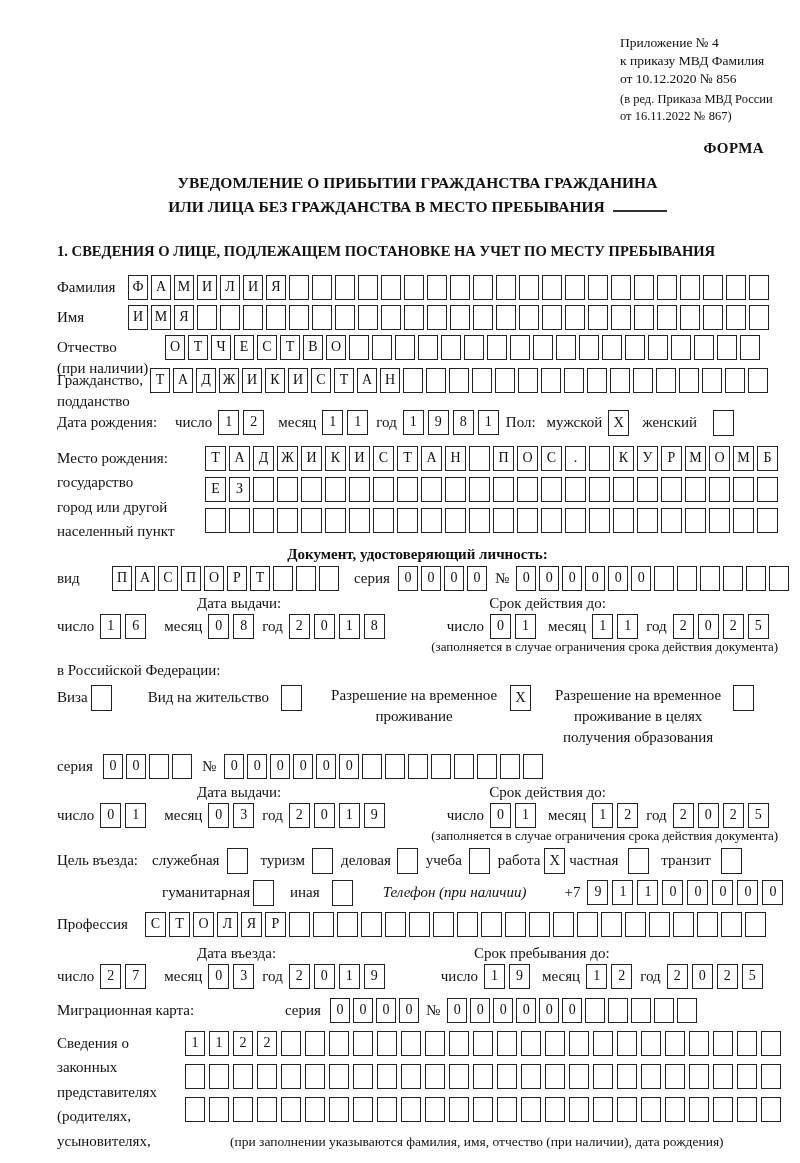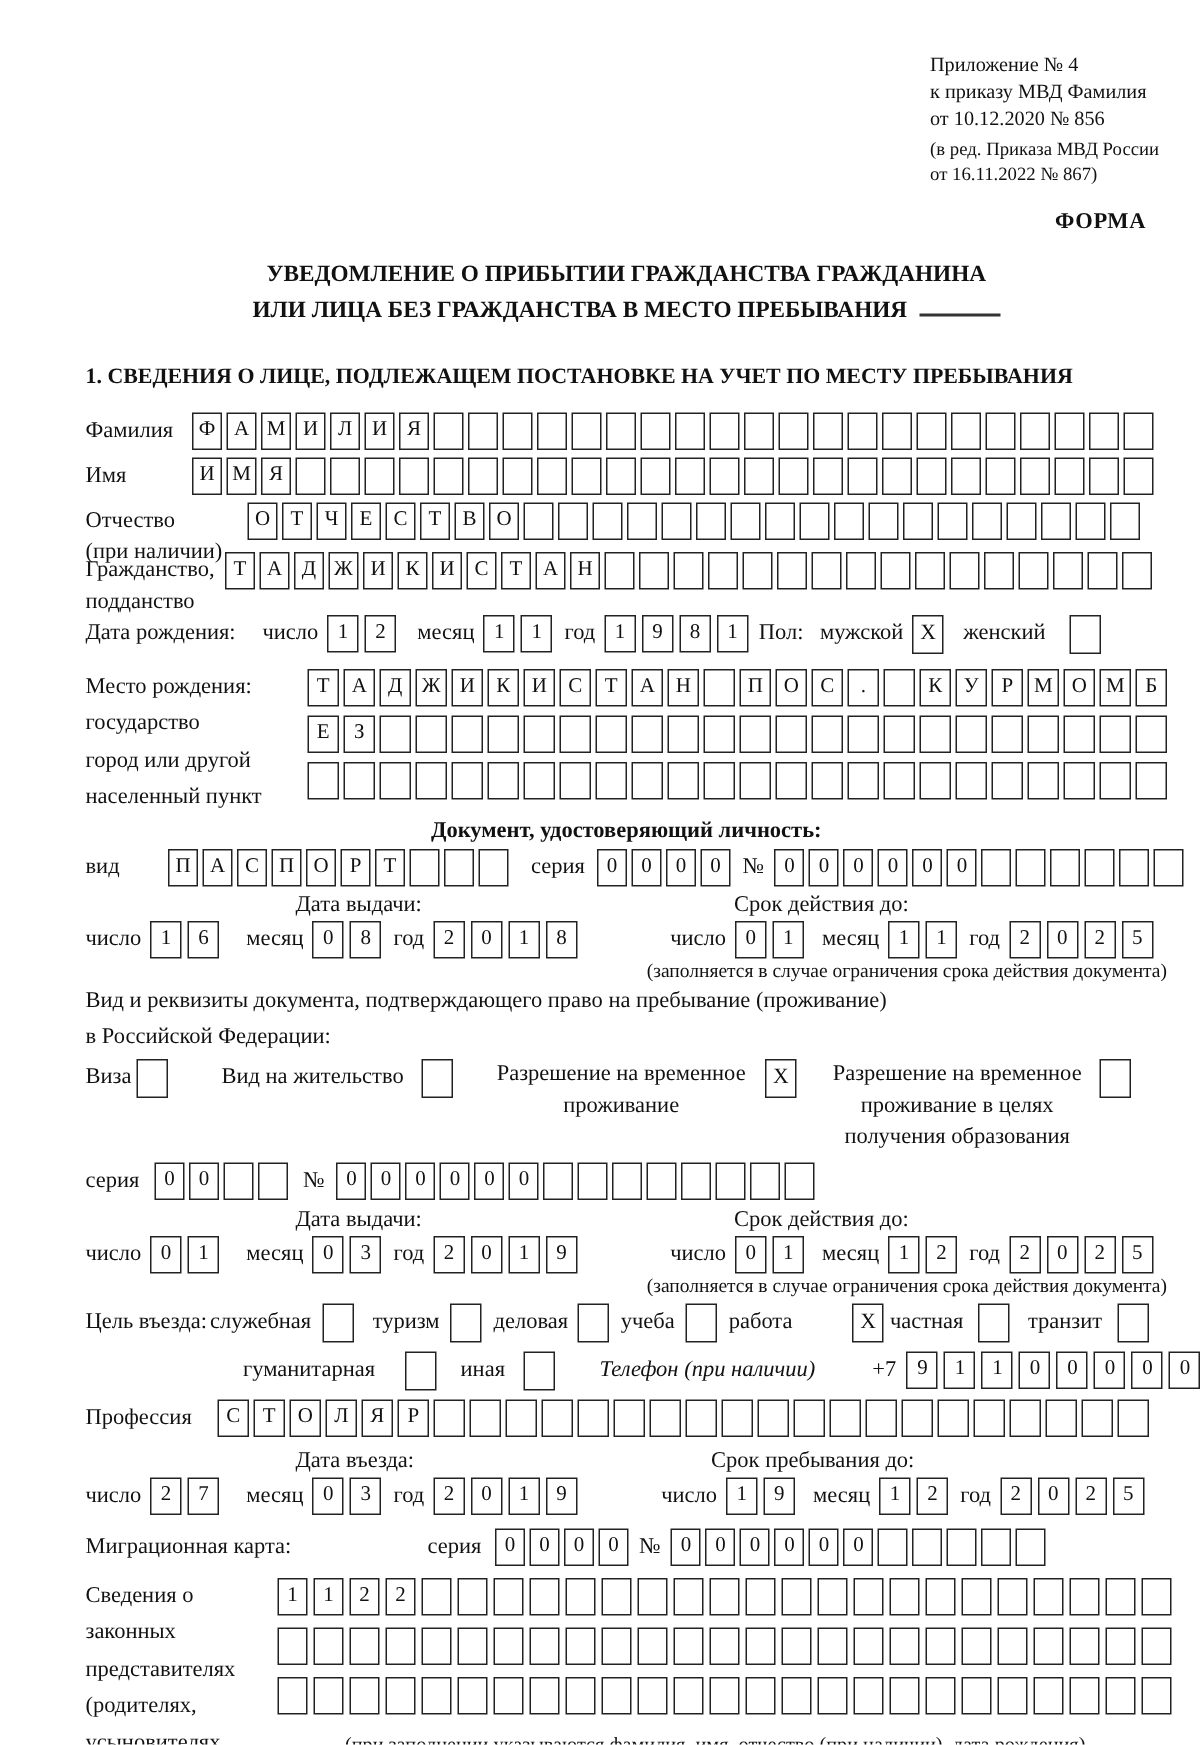--- a/index.html
+++ b/index.html
@@ -425,21 +425,20 @@
           <span class="box">2</span>
           <span class="box">0</span>
           <span class="box">2</span>
           <span class="box">5</span>
         </span>
     </span>
   </div>
 
   <div class="note">(заполняется в случае ограничения срока действия документа)</div>
 
-  <div style="margin-top:4px;">Вид и реквизиты документа, подтверждающего право на пребывание (проживание)</div>
   <div style="margin-top:7px;">в Российской Федерации:</div>
 
   <div class="frow" style="margin-top:6px;">
     <span class="grp">
       <span class="lbl" style="margin-right:3px;">Виза</span>
       <span class="cbox"></span>
     </span>
     <span class="grp" style="margin-left:36px;">
       <span class="lbl" style="margin-right:12px;">Вид на жительство</span>
       <span class="cbox"></span>
@@ -532,53 +531,53 @@
           <span class="box">2</span>
           <span class="box">5</span>
         </span>
     </span>
   </div>
 
   <div class="note">(заполняется в случае ограничения срока действия документа)</div>
 
   <div class="frow" style="margin-top:4px;">
     <span class="lbl">Цель въезда:</span>
-    <span class="grp" style="margin-left:2px;">
+    <span class="grp" style="margin-left:14px;">
       <span class="lbl" style="margin-right:8px;">служебная</span>
       <span class="cbox"></span>
     </span>
     <span class="grp" style="margin-left:12px;">
       <span class="lbl" style="margin-right:7px;">туризм</span>
       <span class="cbox"></span>
     </span>
     <span class="grp" style="margin-left:8px;align-items:center;">
       <span class="lbl" style="margin-right:6px;">деловая</span>
       <span class="cbox"></span>
     </span>
     <span class="grp" style="margin-left:8px;">
       <span class="lbl" style="margin-right:7px;">учеба</span>
       <span class="cbox"></span>
     </span>
-    <span class="grp" style="margin-left:8px;gap:36px;">
+    <span class="grp" style="margin-left:8px;">
       <span class="lbl" style="margin-right:4px;">работа</span>
       <span class="cbox">X</span>
     </span>
     <span class="grp" style="margin-left:4px;">
       <span class="lbl" style="margin-right:10px;">частная</span>
       <span class="cbox"></span>
     </span>
     <span class="grp" style="margin-left:12px;">
       <span class="lbl" style="margin-right:10px;">транзит</span>
       <span class="cbox"></span>
     </span>
   </div>
 
   <div class="frow" style="margin-top:6px;">
     <span class="grp" style="margin-left:105px;">
-      <span class="lbl" style="margin-right:20px;">гуманитарная</span>
+      <span class="lbl" style="margin-right:3px;">гуманитарная</span>
       <span class="cbox"></span>
     </span>
     <span class="grp" style="margin-left:16px;">
       <span class="lbl" style="margin-right:12px;">иная</span>
       <span class="cbox"></span>
     </span>
     <span class="lbl" style="margin-left:30px;font-style:italic;">Телефон (при наличии)</span>
     <span class="lbl" style="margin-left:38px; margin-right:7px;">+7</span>
     <span class="boxes boxes-date">
         <span class="box">9</span>

